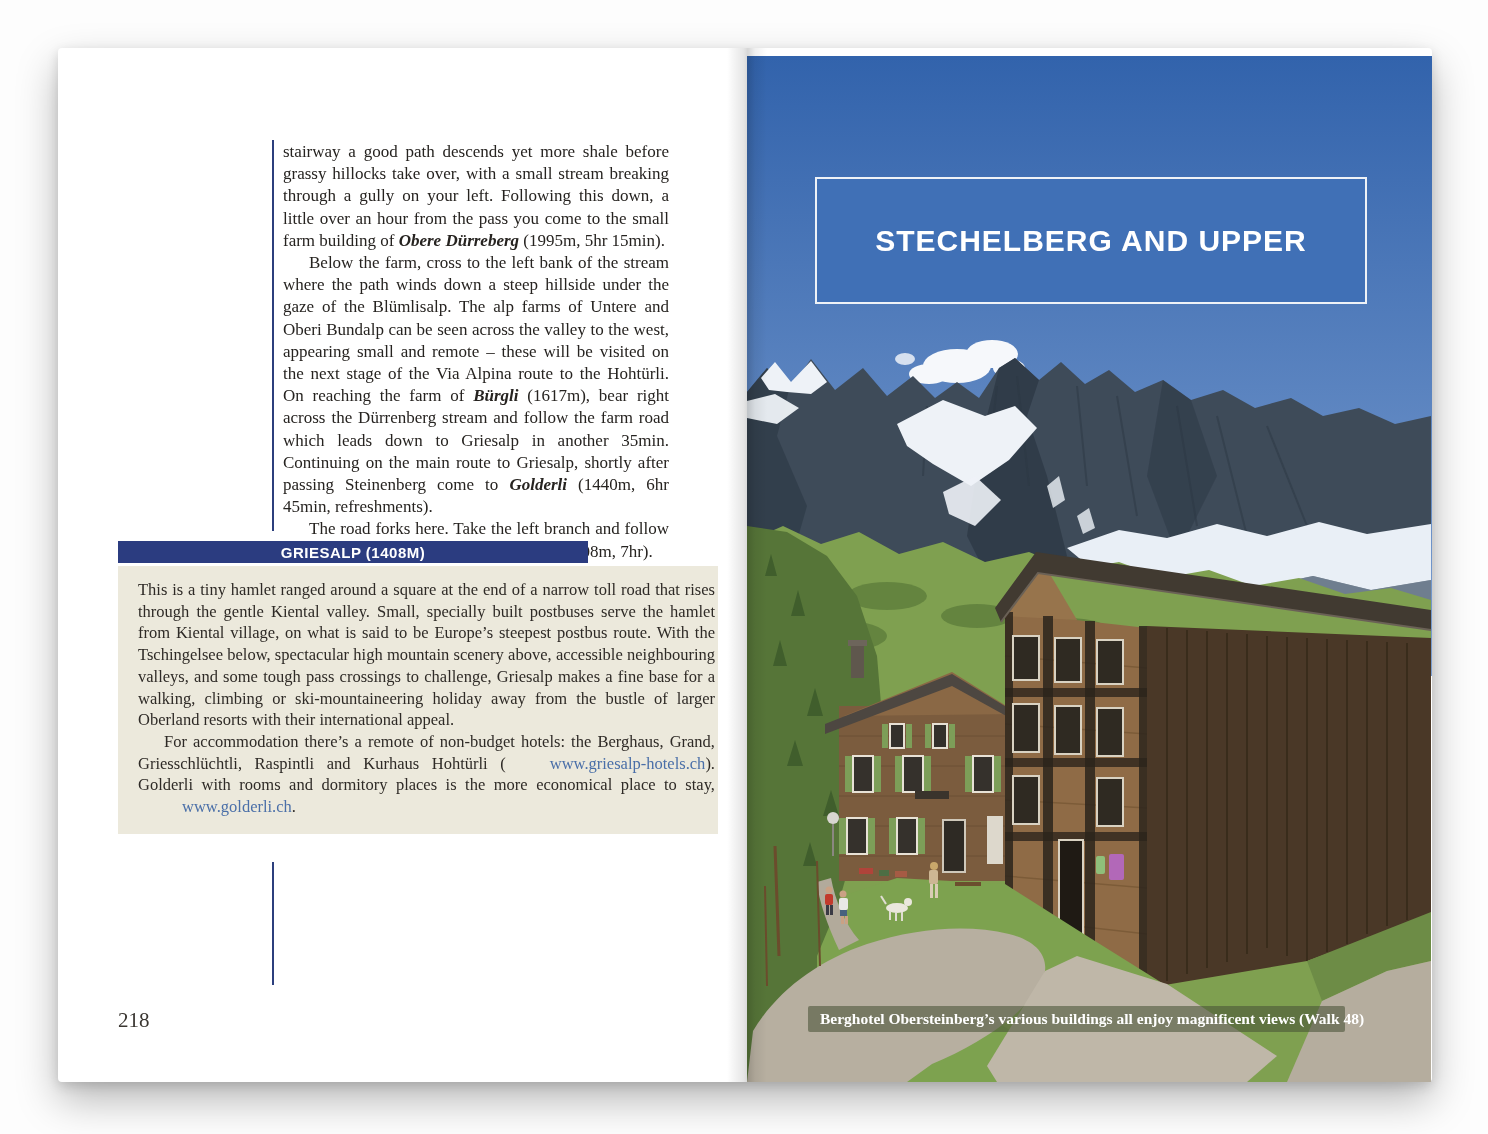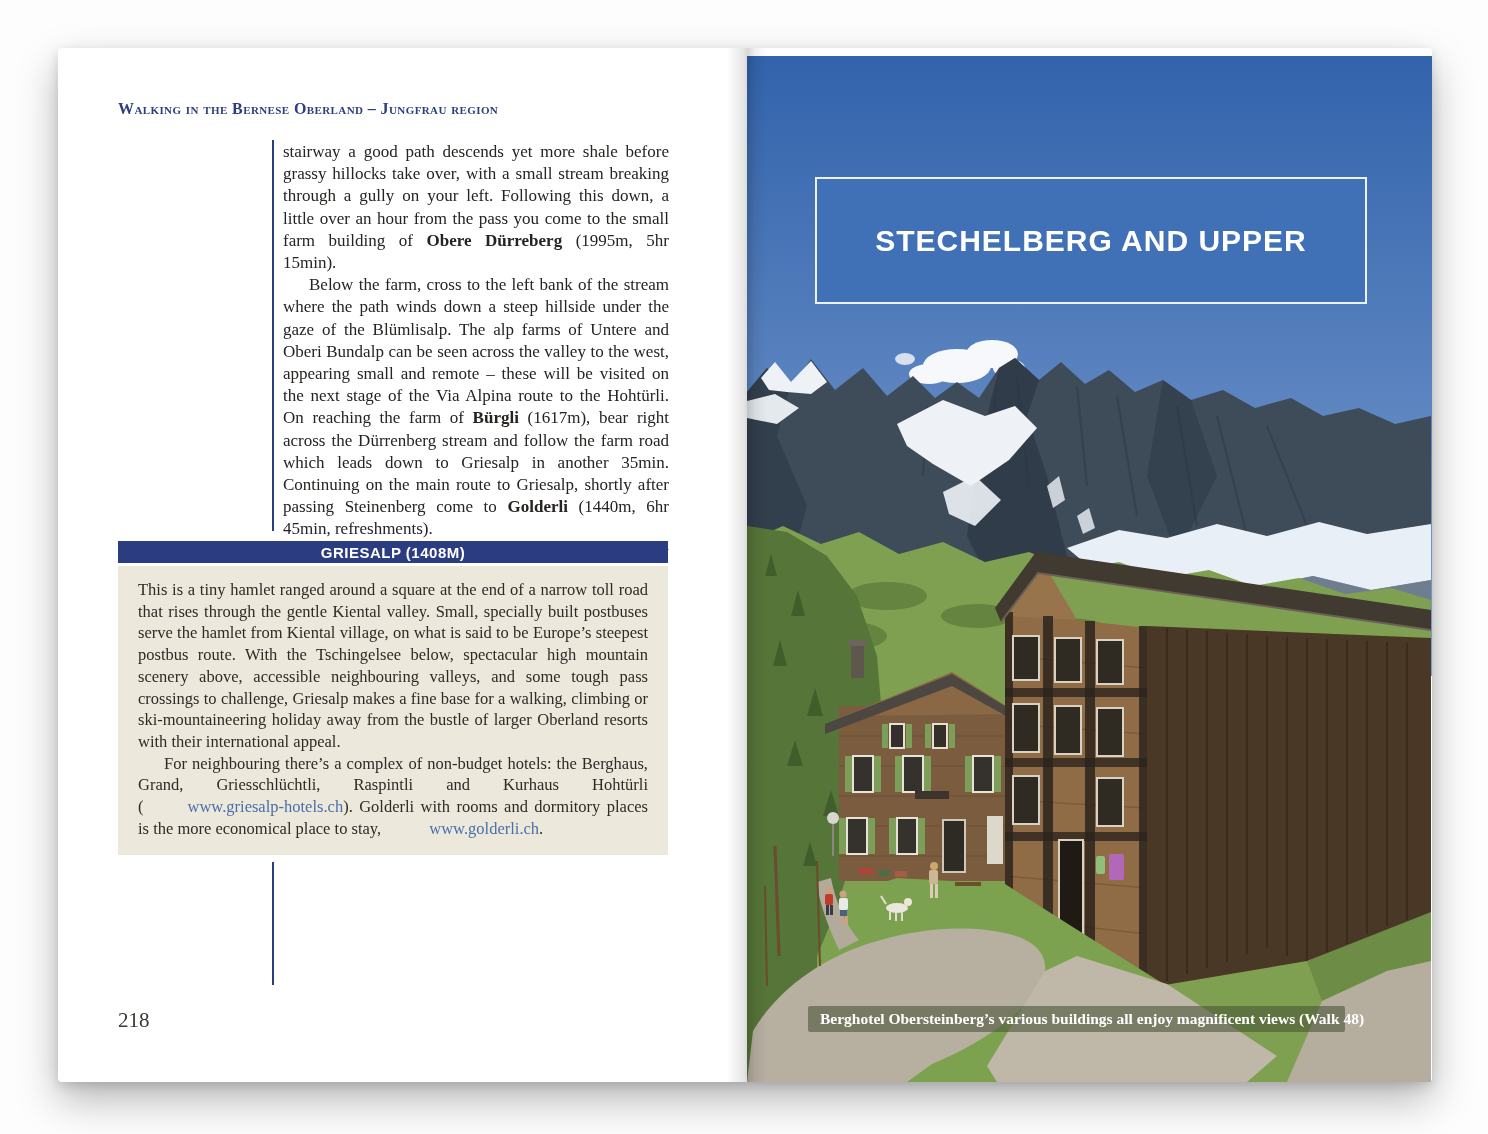--- a/index.html
+++ b/index.html
@@ -10,27 +10,27 @@
   .left-page{position:absolute;left:0;top:0;width:689px;height:1034px;}
   .running-head{position:absolute;left:60px;top:52px;font-variant:small-caps;font-weight:600;
     font-size:16px;letter-spacing:.4px;color:var(--accent-blue,#2c3f7d);}
   .rule-v{position:absolute;width:2px;background:var(--accent-blue,#2c3f7d);}
   .rule-top{left:214px;top:92px;height:391px;}
   .rule-bottom{left:214px;top:814px;height:123px;}
   .route-col{position:absolute;left:225px;top:93px;width:386px;font-size:17px;line-height:22.2px;
     color:#262320;text-align:justify;}
   .route-col p{margin:0;}
   .route-col p.indent{text-indent:26px;}
-  .bold{font-weight:700;}
+  .bold{font-weight:700;font-style:italic;}
   .link{color:var(--link-blue,#4a6fa8);margin-left:44px;}
-  .info-bar{position:absolute;left:60px;top:493px;width:550px;height:22px;background:var(--bar-blue,#2b3c80);
+  .info-bar{position:absolute;left:60px;top:493px;width:470px;height:22px;background:var(--bar-blue,#2b3c80);
     color:#ffffff;font-family:"Liberation Sans",sans-serif;font-weight:700;font-size:15px;
     letter-spacing:.5px;display:flex;align-items:center;justify-content:center;}
-  .info-box{position:absolute;left:60px;top:518px;width:550px;min-height:264px;background:var(--box-beige,#ece9dc);
-    box-sizing:border-box;padding:13px 20px 16px 20px;font-size:16.5px;line-height:21.7px;
+  .info-box{position:absolute;left:60px;top:518px;width:600px;min-height:264px;background:var(--box-beige,#ece9dc);
+    box-sizing:border-box;padding:13px 3px 16px 20px;font-size:16.5px;line-height:21.7px;
     color:#2e2a26;text-align:justify;}
   .info-box p{margin:0;}
   .info-box p.indent{text-indent:26px;}
   .page-number{position:absolute;left:60px;top:960px;font-size:21px;color:#3a3631;}
   
   .right-page{position:absolute;left:689px;top:8px;width:685px;height:1026px;overflow:hidden;}
   .photo-svg{position:absolute;left:0;top:0;}
   .title-box{position:absolute;left:68px;top:121px;width:552px;height:127px;box-sizing:border-box;
     background:var(--title-box-blue,#4070b6);border:2px solid #eef2f7;display:flex;flex-direction:column;
     align-items:center;justify-content:center;}
@@ -41,35 +41,34 @@
     padding:0 12px;font-weight:600;font-size:15.5px;color:#ffffff;white-space:nowrap;}
   .spine-shadow{position:absolute;left:669px;top:0;width:40px;height:1034px;pointer-events:none;
     background:linear-gradient(to right,rgba(0,0,0,0) 0%,rgba(0,0,0,.10) 42%,rgba(0,0,0,.16) 52%,rgba(0,0,0,.06) 70%,rgba(0,0,0,0) 100%);}
 </style>
 </head>
 <body>
 
 <div class="spread">
 
   <div class="left-page">
-    <div class="running-head">Walking in the Bernese Oberland – Jungfrau region</div>
 
     <div class="rule-v rule-top"></div>
     <div class="rule-v rule-bottom"></div>
 
     <div class="route-col">
       <p><span>stairway a good path descends yet more shale before grassy hillocks take over, with a small stream breaking through a gully on your left. Following this down, a little over an hour from the pass you come to the small farm building of </span><span class="bold">Obere Dürreberg</span><span> (1995m, 5hr 15min).</span></p>
       <p class="indent"><span>Below the farm, cross to the left bank of the stream where the path winds down a steep hillside under the gaze of the Blümlisalp. The alp farms of Untere and Oberi Bundalp can be seen across the valley to the west, appearing small and remote – these will be visited on the next stage of the Via Alpina route to the Hohtürli. On reaching the farm of </span><span class="bold">Bürgli</span><span> (1617m), bear right across the Dürrenberg stream and follow the farm road which leads down to Griesalp in another 35min. Continuing on the main route to Griesalp, shortly after passing Steinenberg come to </span><span class="bold">Golderli</span><span> (1440m, 6hr 45min, refreshments).</span></p>
       <p class="indent"><span>The road forks here. Take the left branch and follow this for a few minutes down to </span><span class="bold">Griesalp</span><span> (1408m, 7hr).</span></p>
     </div>
 
     <div class="info-bar">GRIESALP (1408M)</div>
     <div class="info-box">
       <p><span>This is a tiny hamlet ranged around a square at the end of a narrow toll road that rises through the gentle Kiental valley. Small, specially built postbuses serve the hamlet from Kiental village, on what is said to be Europe’s steepest postbus route. With the Tschingelsee below, spectacular high mountain scenery above, accessible neighbouring valleys, and some tough pass crossings to challenge, Griesalp makes a fine base for a walking, climbing or ski-mountaineering holiday away from the bustle of larger Oberland resorts with their international appeal.</span></p>
-      <p class="indent"><span>For neighbouring there’s a complex of non-budget hotels: the Berghaus, Grand, Griesschlüchtli, Raspintli and Kurhaus Hohtürli (</span><span class="link">www.griesalp-hotels.ch</span><span>). Golderli with rooms and dormitory places is the more economical place to stay, </span><span class="link">www.golderli.ch</span><span>.</span></p>
+      <p class="indent"><span>For accommodation there’s a remote of non-budget hotels: the Berghaus, Grand, Griesschlüchtli, Raspintli and Kurhaus Hohtürli (</span><span class="link">www.griesalp-hotels.ch</span><span>). Golderli with rooms and dormitory places is the more economical place to stay, </span><span class="link">www.golderli.ch</span><span>.</span></p>
     </div>
 
     <div class="page-number">218</div>
   </div>
 
   <div class="right-page">
     <svg class="photo-svg" width="685" height="1026" viewBox="0 0 685 1026" preserveAspectRatio="none">
       <defs>
         <linearGradient id="sky" x1="0" y1="0" x2="0" y2="1">
           <stop offset="0" stop-color="#3263ac"></stop>

